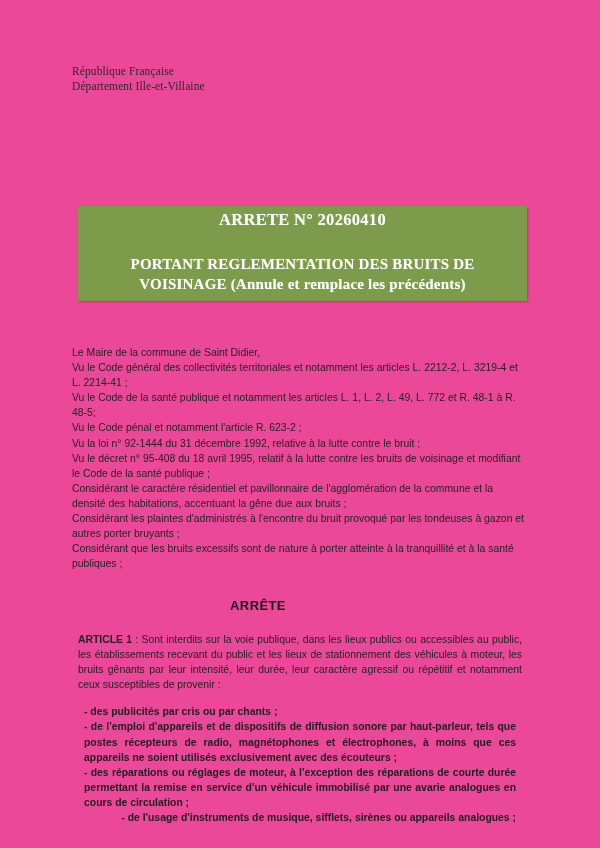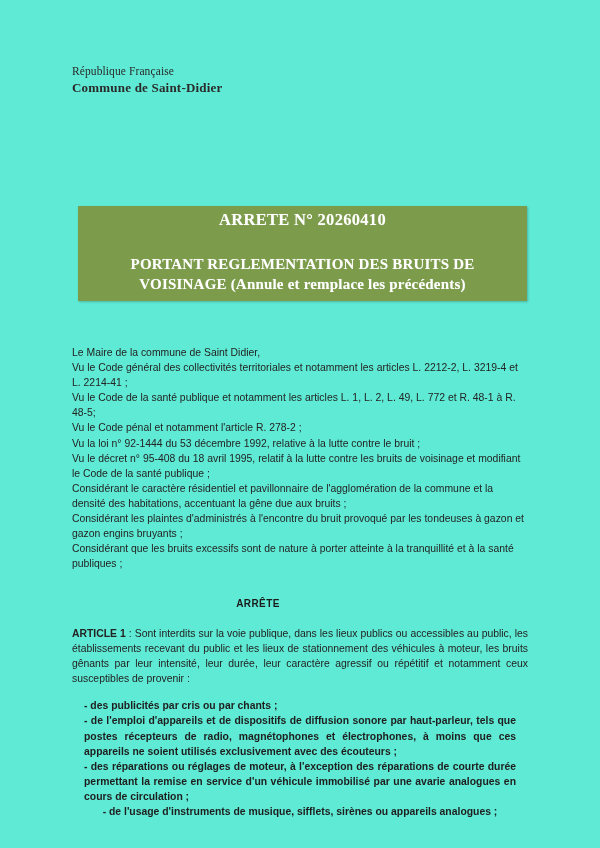--- a/index.html
+++ b/index.html
@@ -13,21 +13,21 @@
     position: relative;
     overflow: hidden;
     font-family: "Liberation Sans", sans-serif;
     color: #1b1b1b;
     -webkit-font-smoothing: antialiased;
   }
 
   .page {
     position: absolute;
     inset: 0;
-    background: #5eead4;
+    background: #ec4899;
     text-decoration: underline;
   }
 
   
   .letterhead {
     position: absolute;
     left: 72px;
     top: 64px;
     font-family: "Liberation Serif", serif;
     color: #2a2a2a;
@@ -100,84 +100,84 @@
     letter-spacing: 0.01px;
   }
 
   
   .arrete-heading {
     position: absolute;
     left: 0;
     top: 598px;
     width: 516px;
     text-align: center;
-    font-size: 10px;
+    font-size: 13px;
     font-weight: bold;
     letter-spacing: 0.4px;
     color: #1b1b1b;
   }
 
   
   .article-block {
     position: absolute;
     left: 72px;
     top: 626px;
     width: 456px;
   }
   .article-para {
     font-size: 10.4px;
     line-height: 15.1px;
     color: #222222;
     text-align: justify;
-    margin: 0;
+    margin: 6px;
   }
   .article-lead {
     font-weight: bold;
   }
   .bullet-list {
     margin: 12px;
     padding: 0;
     list-style: none;
   }
   .bullet-item {
     font-size: 10.4px;
     line-height: 15.1px;
     font-weight: bold;
     color: #1e1e1e;
     text-align: justify;
     margin: 0;
   }
   .bullet-item:last-child {
-    text-align: center;
+    text-align: right;
   }
 </style>
 </head>
 <body>
 
 <div class="page">
 
   <div class="letterhead">
     <div class="lh-line">République Française</div>
-    <div class="lh-line bold">Commune de Saint-Didier</div>
+    <div class="lh-line">Département Ille-et-Villaine</div>
   </div>
 
   <div class="banner">
     <div class="banner-title">ARRETE N° 20260410</div>
     <div class="banner-subtitle">PORTANT REGLEMENTATION DES BRUITS DE VOISINAGE (Annule et remplace les précédents)</div>
   </div>
 
   <div class="preamble">
     <div class="p-line">Le Maire de la commune de Saint Didier,</div>
     <div class="p-line">Vu le Code général des collectivités territoriales et notamment les articles L. 2212-2, L. 3219-4 et L. 2214-41 ;</div>
     <div class="p-line">Vu le Code de la santé publique et notamment les articles L. 1, L. 2, L. 49, L. 772 et R. 48-1 à R. 48-5;</div>
-    <div class="p-line">Vu le Code pénal et notamment l'article R. 278-2 ;</div>
-    <div class="p-line">Vu la loi n° 92-1444 du 53 décembre 1992, relative à la lutte contre le bruit ;</div>
+    <div class="p-line">Vu le Code pénal et notamment l'article R. 623-2 ;</div>
+    <div class="p-line">Vu la loi n° 92-1444 du 31 décembre 1992, relative à la lutte contre le bruit ;</div>
     <div class="p-line">Vu le décret n° 95-408 du 18 avril 1995, relatif à la lutte contre les bruits de voisinage et modifiant le Code de la santé publique ;</div>
     <div class="p-line">Considérant le caractère résidentiel et pavillonnaire de l'agglomération de la commune et la densité des habitations, accentuant la gêne due aux bruits ;</div>
-    <div class="p-line">Considérant les plaintes d'administrés à l'encontre du bruit provoqué par les tondeuses à gazon et gazon engins bruyants ;</div>
+    <div class="p-line">Considérant les plaintes d'administrés à l'encontre du bruit provoqué par les tondeuses à gazon et autres porter bruyants ;</div>
     <div class="p-line">Considérant que les bruits excessifs sont de nature à porter atteinte à la tranquillité et à la santé publiques ;</div>
   </div>
 
   <div class="arrete-heading">ARRÊTE</div>
 
   <div class="article-block">
     <p class="article-para"><span class="article-lead">ARTICLE 1</span><span> : Sont interdits sur la voie publique, dans les lieux publics ou accessibles au public, les établissements recevant du public et les lieux de stationnement des véhicules à moteur, les bruits gênants par leur intensité, leur durée, leur caractère agressif ou répétitif et notamment ceux susceptibles de provenir :</span></p>
     <ul class="bullet-list">
       <li class="bullet-item">- des publicités par cris ou par chants ;</li>
       <li class="bullet-item">- de l'emploi d'appareils et de dispositifs de diffusion sonore par haut-parleur, tels que postes récepteurs de radio, magnétophones et électrophones, à moins que ces appareils ne soient utilisés exclusivement avec des écouteurs ;</li>

